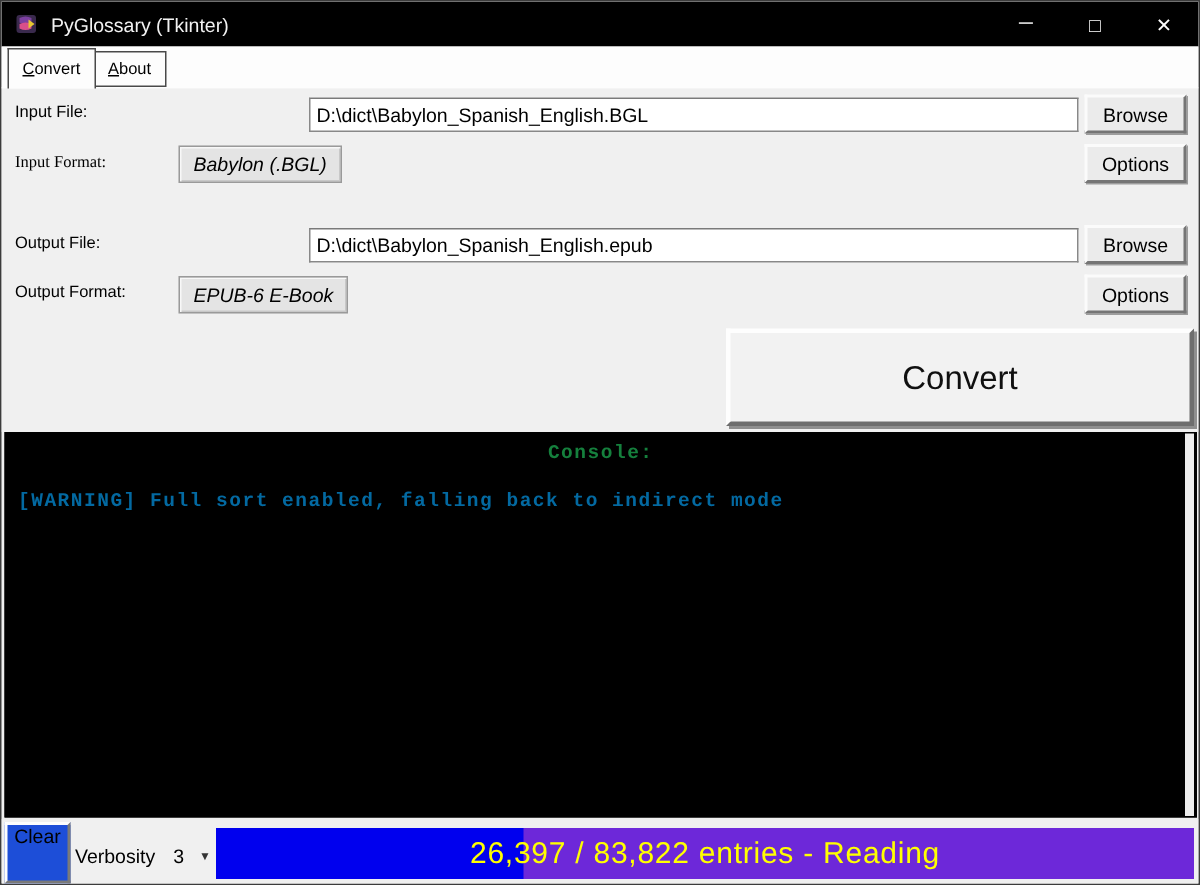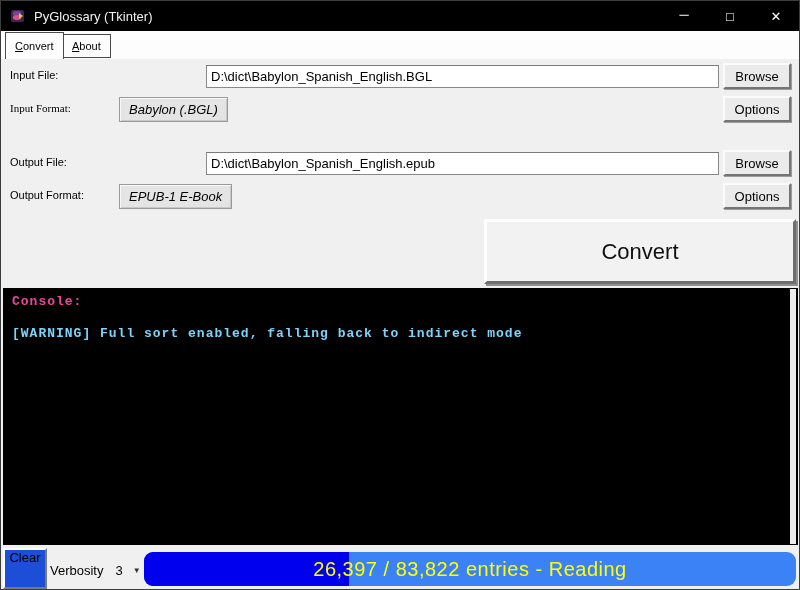--- a/index.html
+++ b/index.html
@@ -68,21 +68,21 @@
     box-shadow:2px 2px 0 #8f8f8f; cursor:default;
     display:flex; align-items:center; justify-content:center;
   }
   
   .console {
     position:absolute; top:287px; left:2px; width:795px; height:257px;
     background:#000; border:1px solid #000;
     font-family:"Liberation Mono","DejaVu Sans Mono",monospace;
     font-size:13px; font-weight:bold; padding:5px 8px; overflow:hidden;
   }
-  .console-header { color:#ec4899; letter-spacing:1px; }
+  .console-header { color:#15803d; letter-spacing:1px;text-align:center; }
   .console-line { color:#c8c83c; margin-top:17px; letter-spacing:1px; white-space:pre; }
   .console-scroll {
     position:absolute; top:288px; right:3px; width:6px; height:255px;
     background:#ededed;
   }
   
   .statusbar { position:absolute; top:545px; left:0; width:100%; height:45px; background:#f0f0f0; }
   .clear-btn {
     position:absolute; left:2px; top:2px; width:44px; height:41px;
     background:#1d4ed8; font-size:13px; color:#000;
@@ -157,45 +157,45 @@
     </div>
 
     <span class="field-label" style="top:97px;">Output File:</span>
     <input class="entry" style="top: 93px;" value="D:\dict\Babylon_Spanish_English.epub">
     <div class="side-btn" style="top:91px;">
       <span>Browse</span>
     </div>
 
     <span class="field-label" style="top:130px;">Output Format:</span>
     <div class="fmt-btn" style="top:125px;">
-      <span>EPUB-1 E-Book</span>
+      <span>EPUB-6 E-Book</span>
     </div>
     <div class="side-btn" style="top:124px;">
       <span>Options</span>
     </div>
 
     <div class="convert-btn">
       <span>Convert</span>
     </div>
   </div>
 
   <div class="console">
     <div class="console-header">Console:</div>
-    <div class="console-line" style="color: #7dd3fc;">[WARNING] Full sort enabled, falling back to indirect mode</div>
+    <div class="console-line" style="color: #0369a1;">[WARNING] Full sort enabled, falling back to indirect mode</div>
   </div>
   <div class="console-scroll"></div>
 
   <div class="statusbar">
     <div class="clear-btn">
       <span>Clear</span>
     </div>
     <div class="verbosity">
       <span class="v-label">Verbosity</span>
       <span class="v-value">3</span>
       <span class="v-arrow">▼</span>
     </div>
-    <div class="progress" style="background: #3b82f6; border-radius: 9px;">
+    <div class="progress" style="background: #6d28d9;">
       <div class="progress-fill" style="width: 31.5%; background: rgb(0, 0, 238);"></div>
       <div class="progress-text" style="color: rgb(255, 255, 0);">26,397 / 83,822 entries - Reading</div>
     </div>
   </div>
 
 </div>
 
 </body></html>

